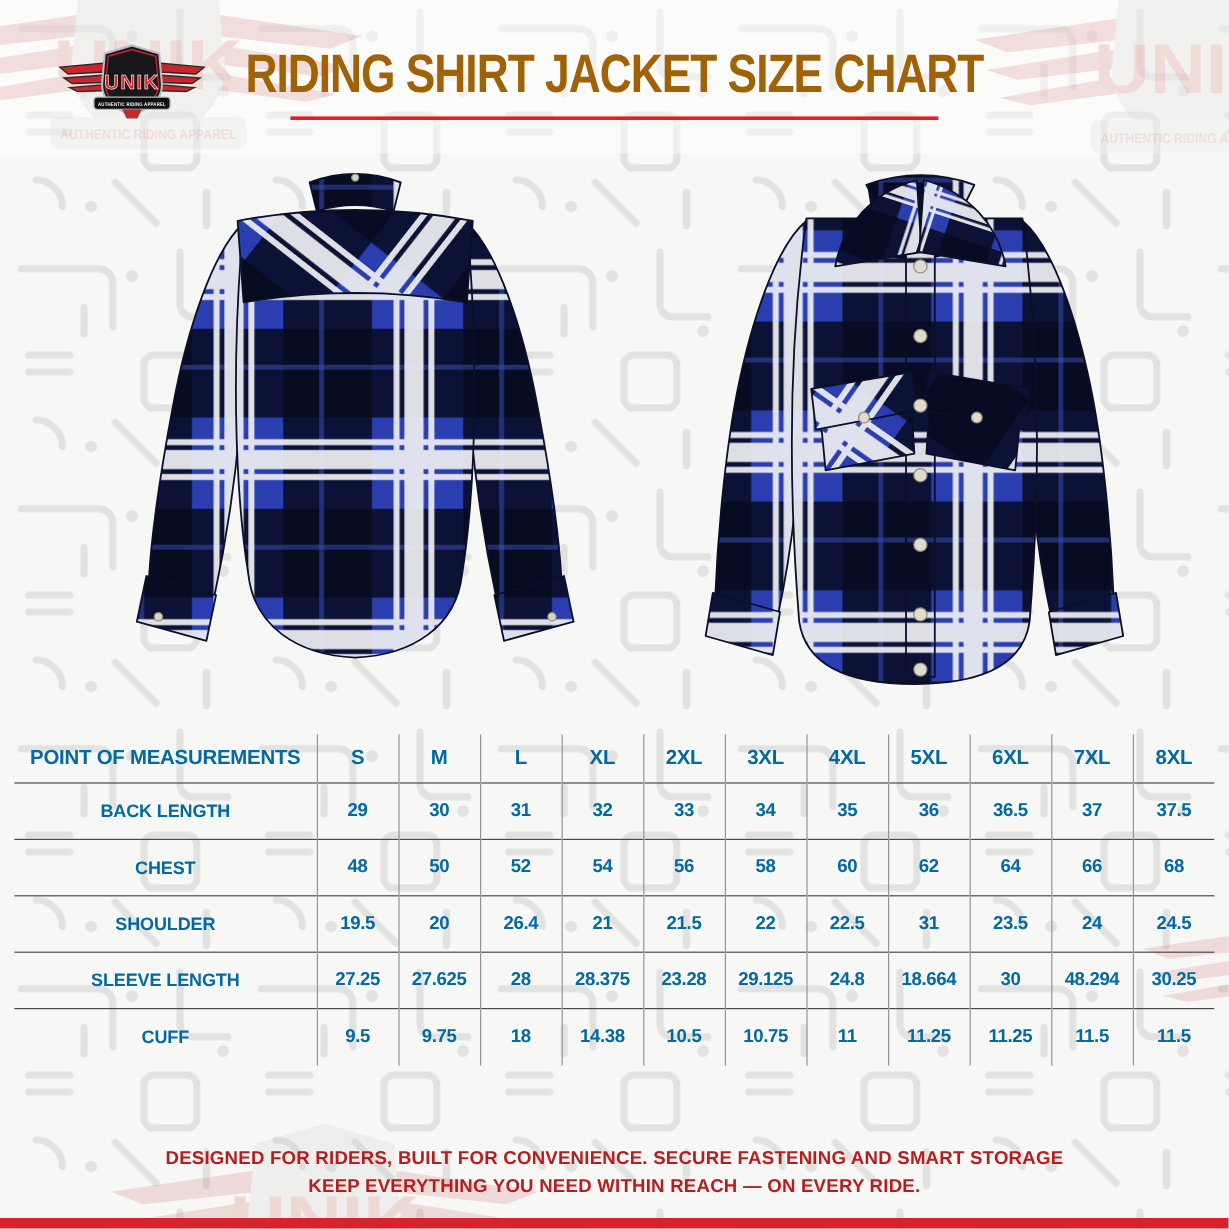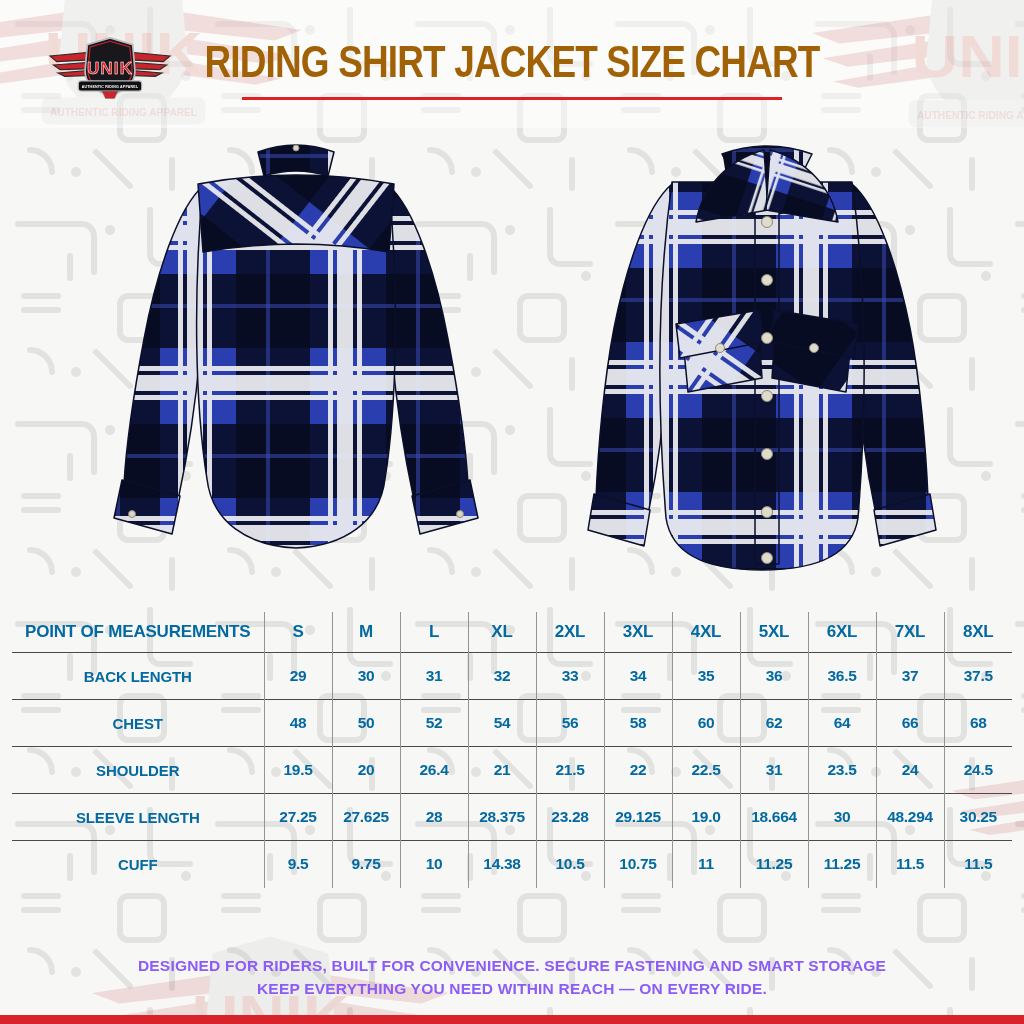--- a/index.html
+++ b/index.html
@@ -30,21 +30,21 @@
   .size-table thead th{height:40px;font-size:17px;letter-spacing:-0.2px;}
   .size-table tbody tr{height:47px;}
   .size-table tbody th{font-size:15px;letter-spacing:-0.1px;}
   .size-table tbody td{font-size:15.5px;letter-spacing:-0.3px;}
   .size-table thead tr{border-bottom:1.5px solid #4a4a4a;}
   .size-table tbody tr:not(:last-child){border-bottom:1.5px solid #4a4a4a;}
   .size-table th:not(.label-col),.size-table td{border-left:1px solid #949494;}
   .size-table .label-col{border-left:none;}
 
   
-  .tagline{position:absolute;left:0;right:0;top:954px;text-align:center;color:#8b5cf6;
+  .tagline{position:absolute;left:0;right:0;top:954px;text-align:center;color:#b91c1c;
         font-weight:bold;font-size:15.5px;line-height:1.5;letter-spacing:0.2px;}
   .bottom-bar{position:absolute;left:0;right:0;bottom:0;height:9px;background:#d8232b;}
 </style>
 </head>
 <body>
 
 <div class="page">
 
   <svg class="bg" width="1024" height="1024" viewBox="0 0 1024 1024">
     <defs>
@@ -328,31 +328,31 @@
           <td>24.5</td>
         </tr>
         <tr>
           <th class="label-col">SLEEVE LENGTH</th>
           <td>27.25</td>
           <td>27.625</td>
           <td>28</td>
           <td>28.375</td>
           <td>23.28</td>
           <td>29.125</td>
-          <td>19.0</td>
+          <td>24.8</td>
           <td>18.664</td>
           <td>30</td>
           <td>48.294</td>
           <td>30.25</td>
         </tr>
         <tr>
           <th class="label-col">CUFF</th>
           <td>9.5</td>
           <td>9.75</td>
-          <td>10</td>
+          <td>18</td>
           <td>14.38</td>
           <td>10.5</td>
           <td>10.75</td>
           <td>11</td>
           <td>11.25</td>
           <td>11.25</td>
           <td>11.5</td>
           <td>11.5</td>
         </tr>
       </tbody>

